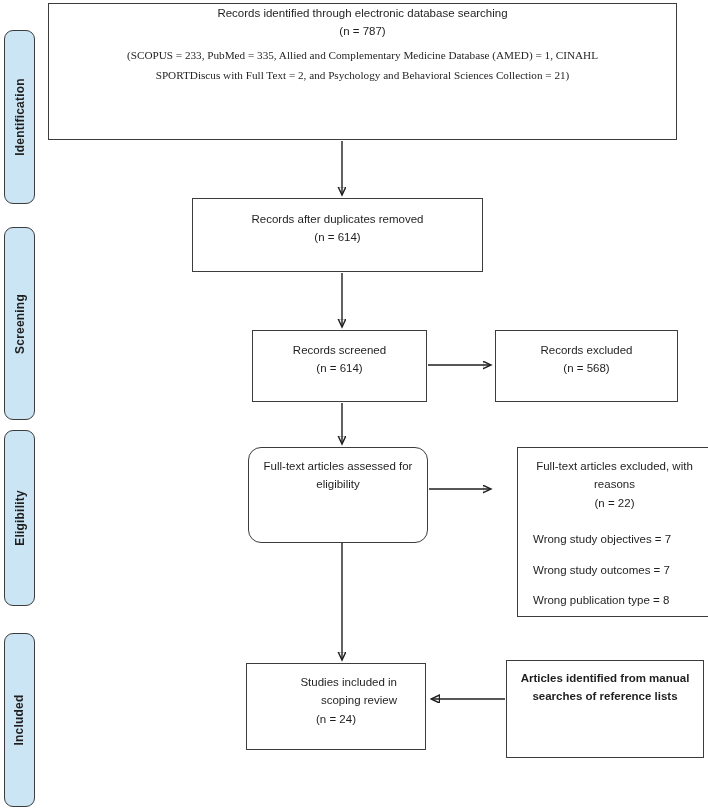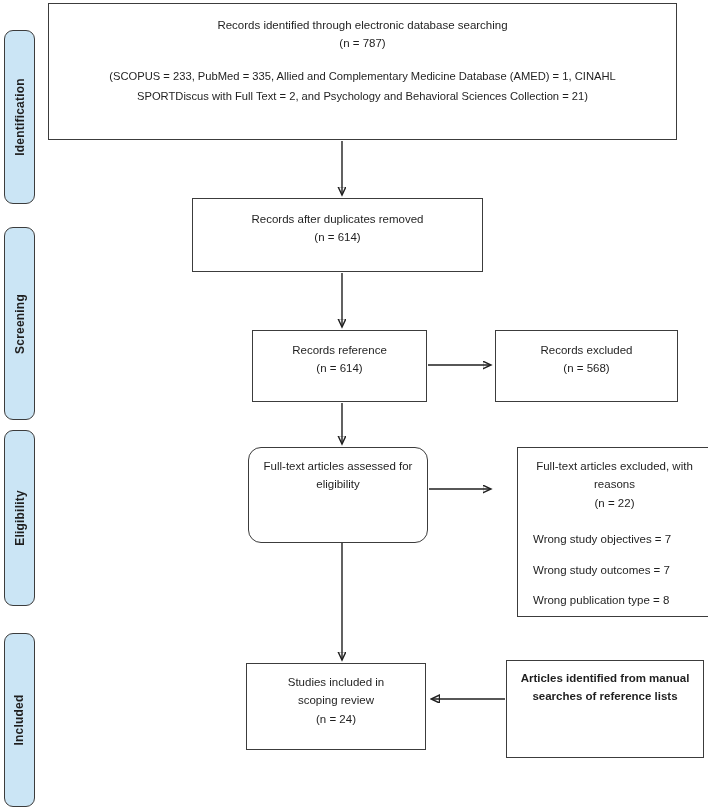--- a/index.html
+++ b/index.html
@@ -47,33 +47,33 @@
   .fbox {
     position: absolute;
     background: #ffffff;
     border: 1.4px solid var(--border-col);
     text-align: center;
     font-size: 11.5px;
     line-height: 1.6;
     padding-top: 9px;
   }
   .fbox .title { margin: 0 auto; }
-  #box-records-identified { left: 48px;  top: 3px;   width: 629px; height: 137px; padding-top: 12px; }
-  #box-records-identified .detail { margin-top: 13px; font-size: 11.2px; line-height: 1.82; }
+  #box-records-identified { left: 48px;  top: 3px;   width: 629px; height: 137px; padding-top: 0; }
+  #box-records-identified .detail { margin-top: 4px; font-size: 11.2px; line-height: 1.82; font-family: Liberation Serif, serif; }
   #box-duplicates-removed { left: 192px; top: 198px; width: 291px; height: 74px;  padding-top: 11px; }
   #box-records-screened   { left: 252px; top: 330px; width: 175px; height: 72px;  padding-top: 10px; }
   #box-records-excluded   { left: 495px; top: 330px; width: 183px; height: 72px;  padding-top: 10px; }
   #box-fulltext-assessed  { left: 248px; top: 447px; width: 180px; height: 96px; border-radius: 13px;  }
   #box-fulltext-assessed .title { max-width: 152px; }
   #box-fulltext-excluded  { left: 495px; top: 447px; width: 195px; height: 170px; margin-left: 22px; }
   #box-fulltext-excluded .title { max-width: 162px; }
   #box-fulltext-excluded .reasons { margin-top: 18px; text-align: left; padding-left: 15px; }
   #box-fulltext-excluded .reason { margin-bottom: 12px; }
   #box-studies-included   { left: 246px; top: 663px; width: 180px; height: 87px;  }
-  #box-studies-included .title { max-width: 122px; }
+  #box-studies-included .title { max-width: 122px; text-align: right; }
   #box-manual-search      { left: 506px; top: 660px; width: 198px; height: 98px;  padding-top: 8px; }
   #box-manual-search .title { max-width: 178px; font-weight: bold; }
 
   
   .arrows {
     position: absolute;
     left: 0; top: 0;
     width: 708px;
     height: 812px;
     pointer-events: none;
@@ -125,21 +125,21 @@
       <div>SPORTDiscus with Full Text = 2, and Psychology and Behavioral Sciences Collection = 21)</div>
     </div>
   </div>
 
   <div class="fbox" id="box-duplicates-removed">
     <div class="title">Records after duplicates removed</div>
     <div class="count">(n = 614)</div>
   </div>
 
   <div class="fbox" id="box-records-screened">
-    <div class="title">Records reference</div>
+    <div class="title">Records screened</div>
     <div class="count">(n = 614)</div>
   </div>
 
   <div class="fbox" id="box-records-excluded">
     <div class="title">Records excluded</div>
     <div class="count">(n = 568)</div>
   </div>
 
   <div class="fbox" id="box-fulltext-assessed">
     <div class="title">Full-text articles assessed for eligibility</div>

